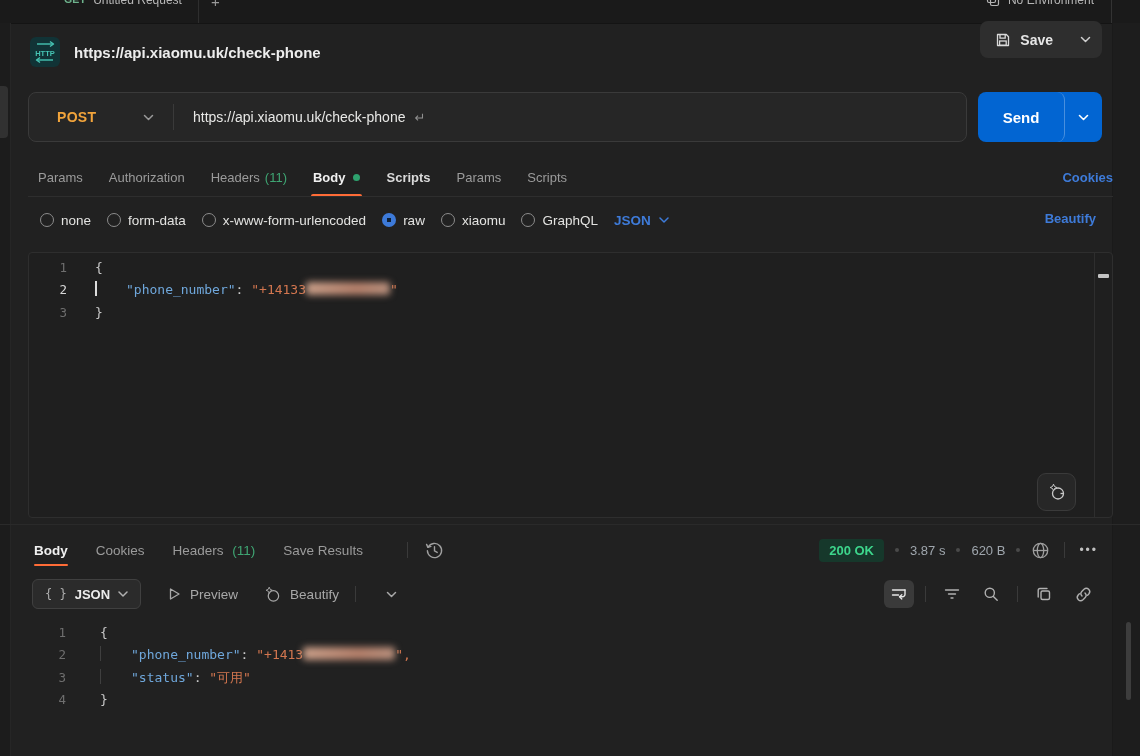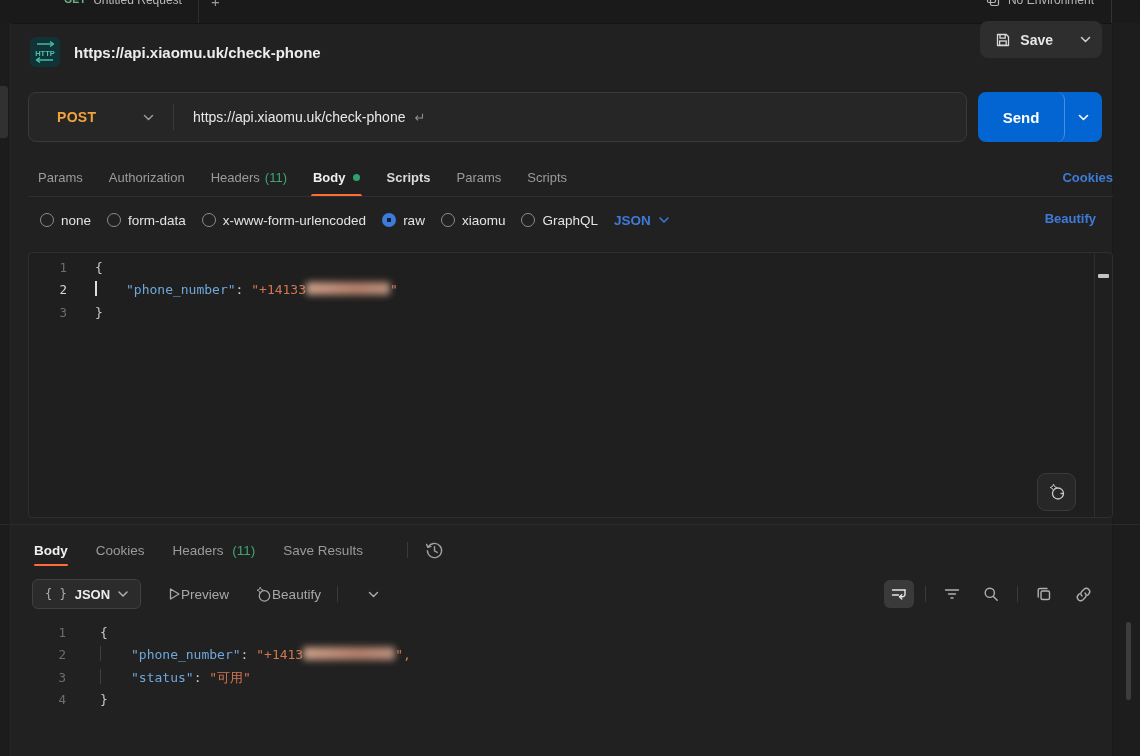--- a/index.html
+++ b/index.html
@@ -116,21 +116,21 @@
   .sepdot{width:4px;height:4px;border-radius:50%;background:#4a4a4a;}
   .globe-btn{color:#a0a0a0;display:flex;cursor:pointer;}
   .more-btn{color:#c0c0c0;letter-spacing:2px;font-size:12px;cursor:pointer;}
 
   
   .rt{position:absolute;left:32px;top:579px;height:30px;display:flex;align-items:center;color:#a8a8a8;font-size:13.5px;}
   .pill{display:flex;align-items:center;gap:8px;background:#2b2b2b;border:1px solid #404040;border-radius:6px;
         height:30px;padding:0 12px;color:#ececec;box-sizing:border-box;cursor:pointer;}
   .pill .braces{color:#b0b0b0;font-family:"DejaVu Sans Mono",monospace;font-size:12px;}
   .pill .fmt{font-weight:600;font-size:13px;}
-  .rt-item{display:flex;align-items:center;gap:0;margin-left:26px;cursor:pointer;}
+  .rt-item{display:flex;align-items:center;gap:9px;margin-left:26px;cursor:pointer;}
   .rt-chev{margin-left:14px;color:#a8a8a8;cursor:pointer;display:flex;}
   .rt-icons{position:absolute;right:42px;top:580px;display:flex;align-items:center;gap:9px;}
   .iconbtn{width:30px;height:28px;display:flex;align-items:center;justify-content:center;border-radius:6px;
            color:#b0b0b0;cursor:pointer;}
   .iconbtn.active{background:#3a3a3a;color:#e6e6e6;}
 </style>
 </head>
 <body>
 
 <div id="app">
@@ -298,20 +298,37 @@
     <div class="vdiv"></div>
     <div class="hist-btn">
       <svg width="21" height="21" viewBox="0 0 21 21">
         <path d="M4.2 7.2A7.1 7.1 0 1 1 3.4 10.8" fill="none" stroke="currentColor" stroke-width="1.4" stroke-linecap="round"></path>
         <path d="M2.6 4.4l1.3 3 3-1" fill="none" stroke="currentColor" stroke-width="1.4" stroke-linecap="round" stroke-linejoin="round"></path>
         <path d="M10.5 6.8v4l2.7 1.6" fill="none" stroke="currentColor" stroke-width="1.4" stroke-linecap="round"></path>
       </svg>
     </div>
   </div>
 
+  <div class="resp-meta">
+    <div class="status-badge">200 OK</div>
+    <div class="sepdot"></div>
+    <div>3.87 s</div>
+    <div class="sepdot"></div>
+    <div>620 B</div>
+    <div class="sepdot"></div>
+    <div class="globe-btn">
+      <svg width="19" height="19" viewBox="0 0 19 19">
+        <circle cx="9.5" cy="9.5" r="7.2" fill="none" stroke="currentColor" stroke-width="1.3"></circle>
+        <ellipse cx="9.5" cy="9.5" rx="3.2" ry="7.2" fill="none" stroke="currentColor" stroke-width="1.3"></ellipse>
+        <line x1="2.3" y1="9.5" x2="16.7" y2="9.5" stroke="currentColor" stroke-width="1.3"></line>
+      </svg>
+    </div>
+    <div class="vdiv" style="margin:0 3px;"></div>
+    <div class="more-btn">•••</div>
+  </div>
 
   <div class="rt">
     <div class="pill">
       <span class="braces">{ }</span>
       <span class="fmt">JSON</span>
       <svg width="10" height="6" viewBox="0 0 10 6">
         <path d="M1 1l4 4 4-4" fill="none" stroke="#b0b0b0" stroke-width="1.5" stroke-linecap="round" stroke-linejoin="round"></path>
       </svg>
     </div>
     <div class="rt-item">

